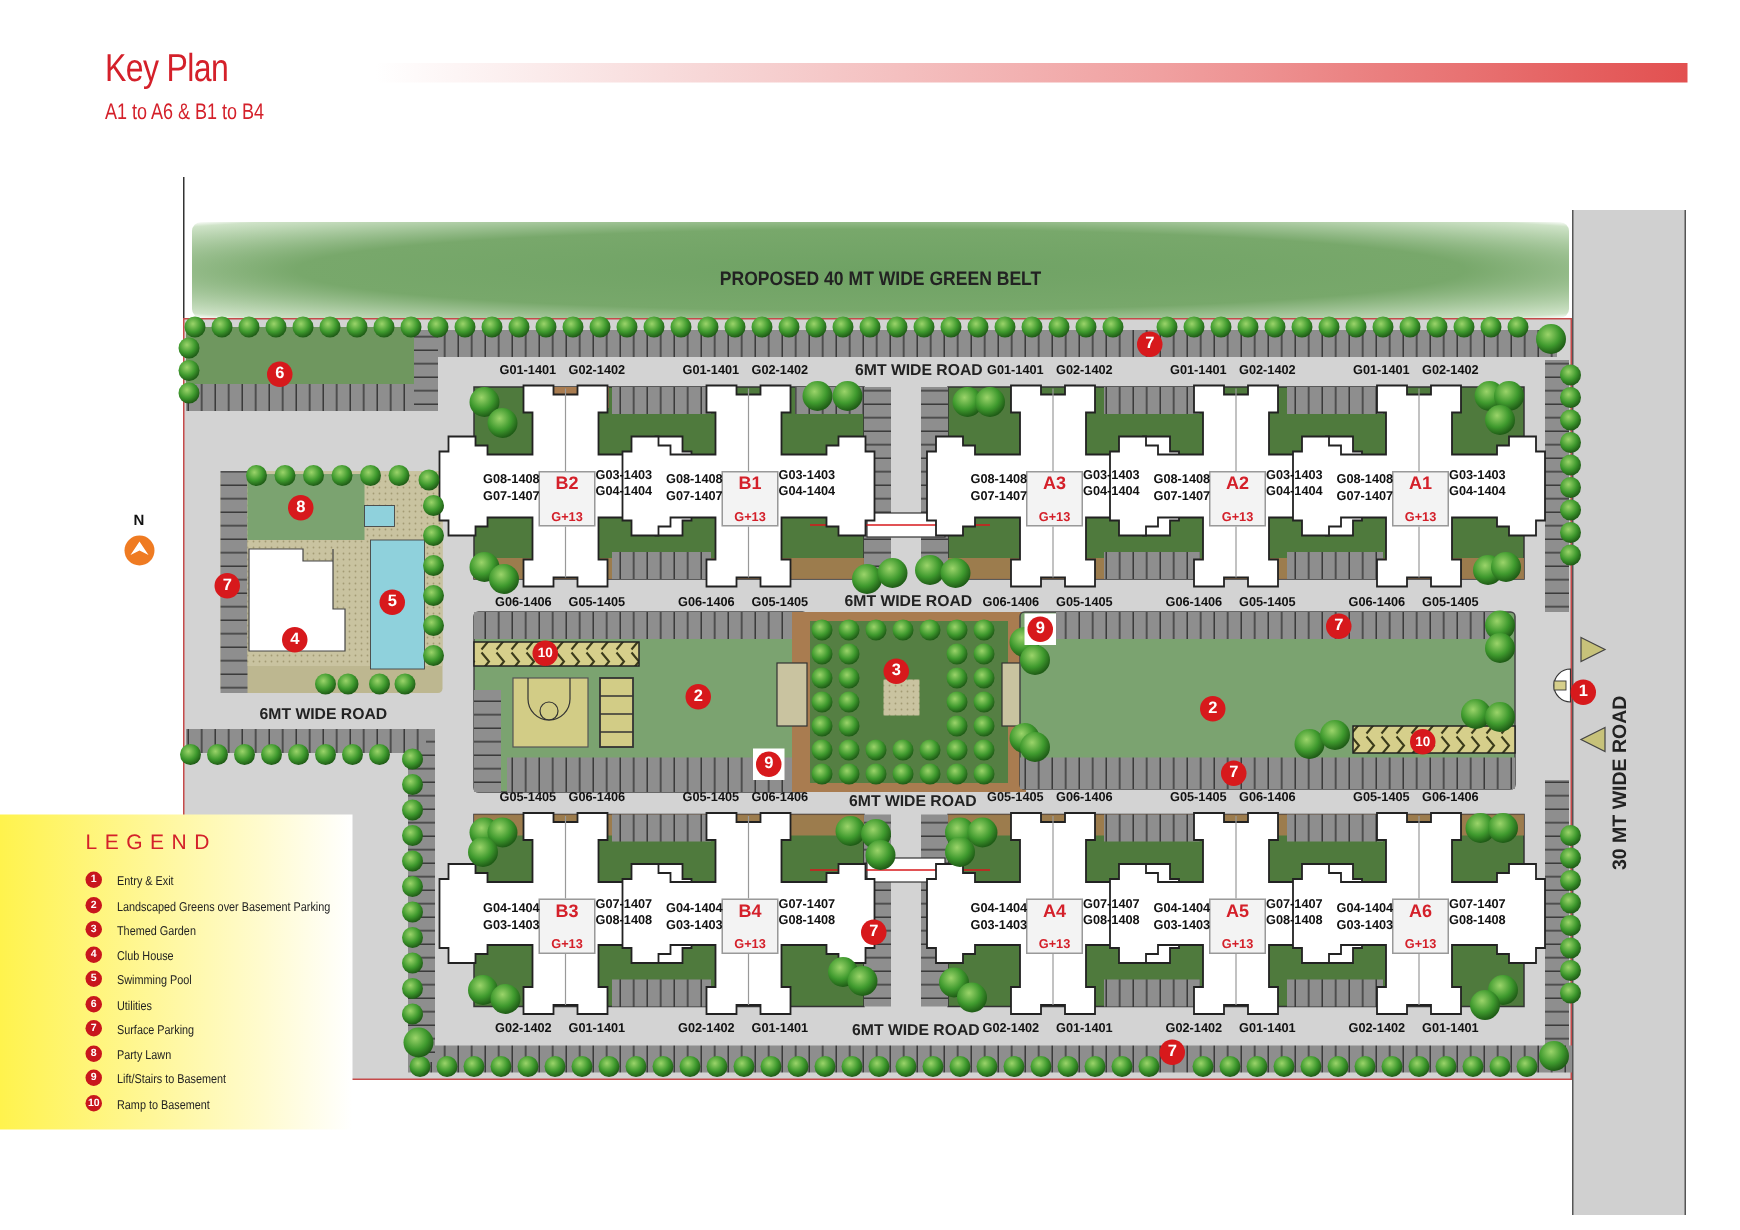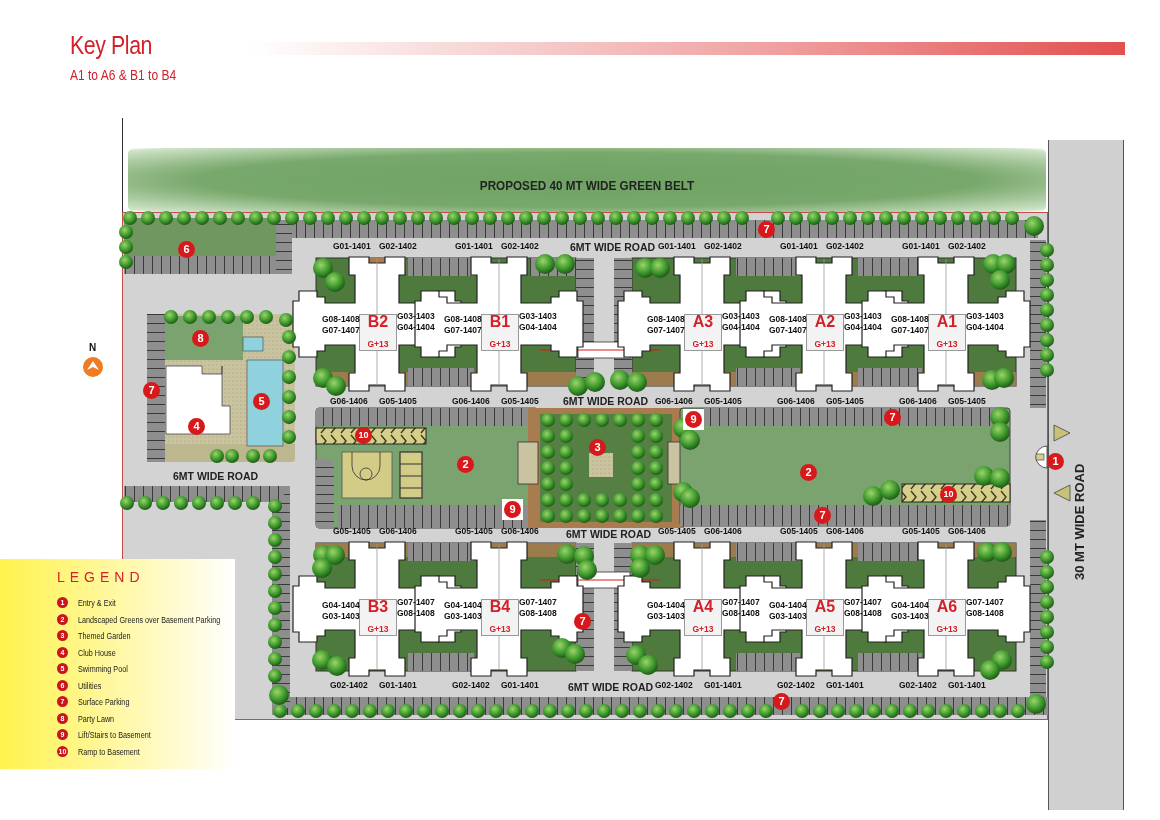--- a/index.html
+++ b/index.html
@@ -12,23 +12,23 @@
   .greenbelt{left:128px;top:148px;width:918px;height:64px;background:radial-gradient(ellipse at center,#6fa264 0%,#78a86b 60%,#cfe3c8 95%,#fff 100%);border-radius:6px;filter:blur(0.5px);}
   .greenbelt-label{left:0;width:100%;top:30px;text-align:center;font-weight:bold;font-size:13px;color:#222;transform:scaleX(0.9);}
   .site{left:122px;top:212px;width:926px;height:508px;background:#d3d3d3;border:1px solid #c54a4a;box-sizing:border-box;}
   .road30{left:1048px;top:140px;width:74px;height:670px;background:#d0d0d0;border-left:1px solid #555;border-right:1px solid #555;}
   .road30-label{left:1072px;top:580px;font-weight:bold;font-size:13px;color:#222;transform:rotate(-90deg);transform-origin:left top;white-space:nowrap;}
   .road-label{font-weight:bold;font-size:10.5px;color:#222;white-space:nowrap;}
   .unit-label{font-weight:bold;font-size:8.5px;color:#111;white-space:nowrap;}
   .marker{width:17px;height:17px;border-radius:50%;background:#d7191c;color:#fff;font-size:11px;font-weight:bold;display:flex;align-items:center;justify-content:center;line-height:1;}
   .marker-box{background:#fff;padding:2px;}
   .block-tag{background:#f3f3f3;border:1px solid #999;text-align:center;width:36px;padding:1px 0;}
-  .block-name{display:block;color:#d4202a;font-weight:bold;font-size:16px;line-height:12px;}
+  .block-name{display:block;color:#d4202a;font-weight:bold;font-size:12px;line-height:12px;}
   .block-floors{display:block;color:#d4202a;font-weight:bold;font-size:8.5px;line-height:9px;margin-top:12px;}
-  .legend{left:0;top:559px;width:235px;height:210px;background:linear-gradient(90deg,#fff34d 0%,#fff68a 35%,#fffbd0 75%,#fff 100%);}
+  .legend{left:0;top:543px;width:235px;height:210px;background:linear-gradient(90deg,#fff34d 0%,#fff68a 35%,#fffbd0 75%,#fff 100%);}
   .legend-title{left:57px;top:10px;color:#d4202a;font-size:14px;letter-spacing:5px;}
   .legend-item{left:57px;display:flex;align-items:center;gap:10px;}
   .legend-num{width:11px;height:11px;border-radius:50%;background:#c8161d;color:#fff;font-size:7px;font-weight:bold;display:flex;align-items:center;justify-content:center;}
   .legend-text{font-size:8.5px;color:#222;transform:scaleX(0.85);transform-origin:left center;white-space:nowrap;}
   .compass-label{left:89px;top:342px;font-weight:bold;font-size:10px;color:#111;}
   .compass{left:83px;top:357px;width:20px;height:20px;border-radius:50%;background:#ef7b22;}
 </style>
 </head>
 <body>
 

